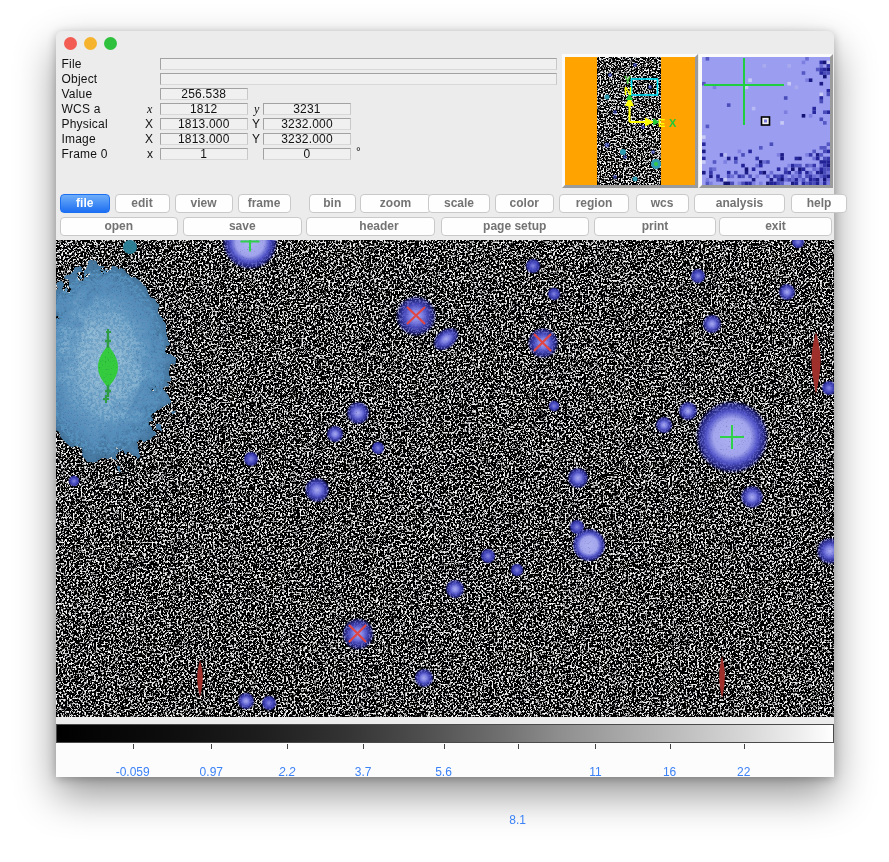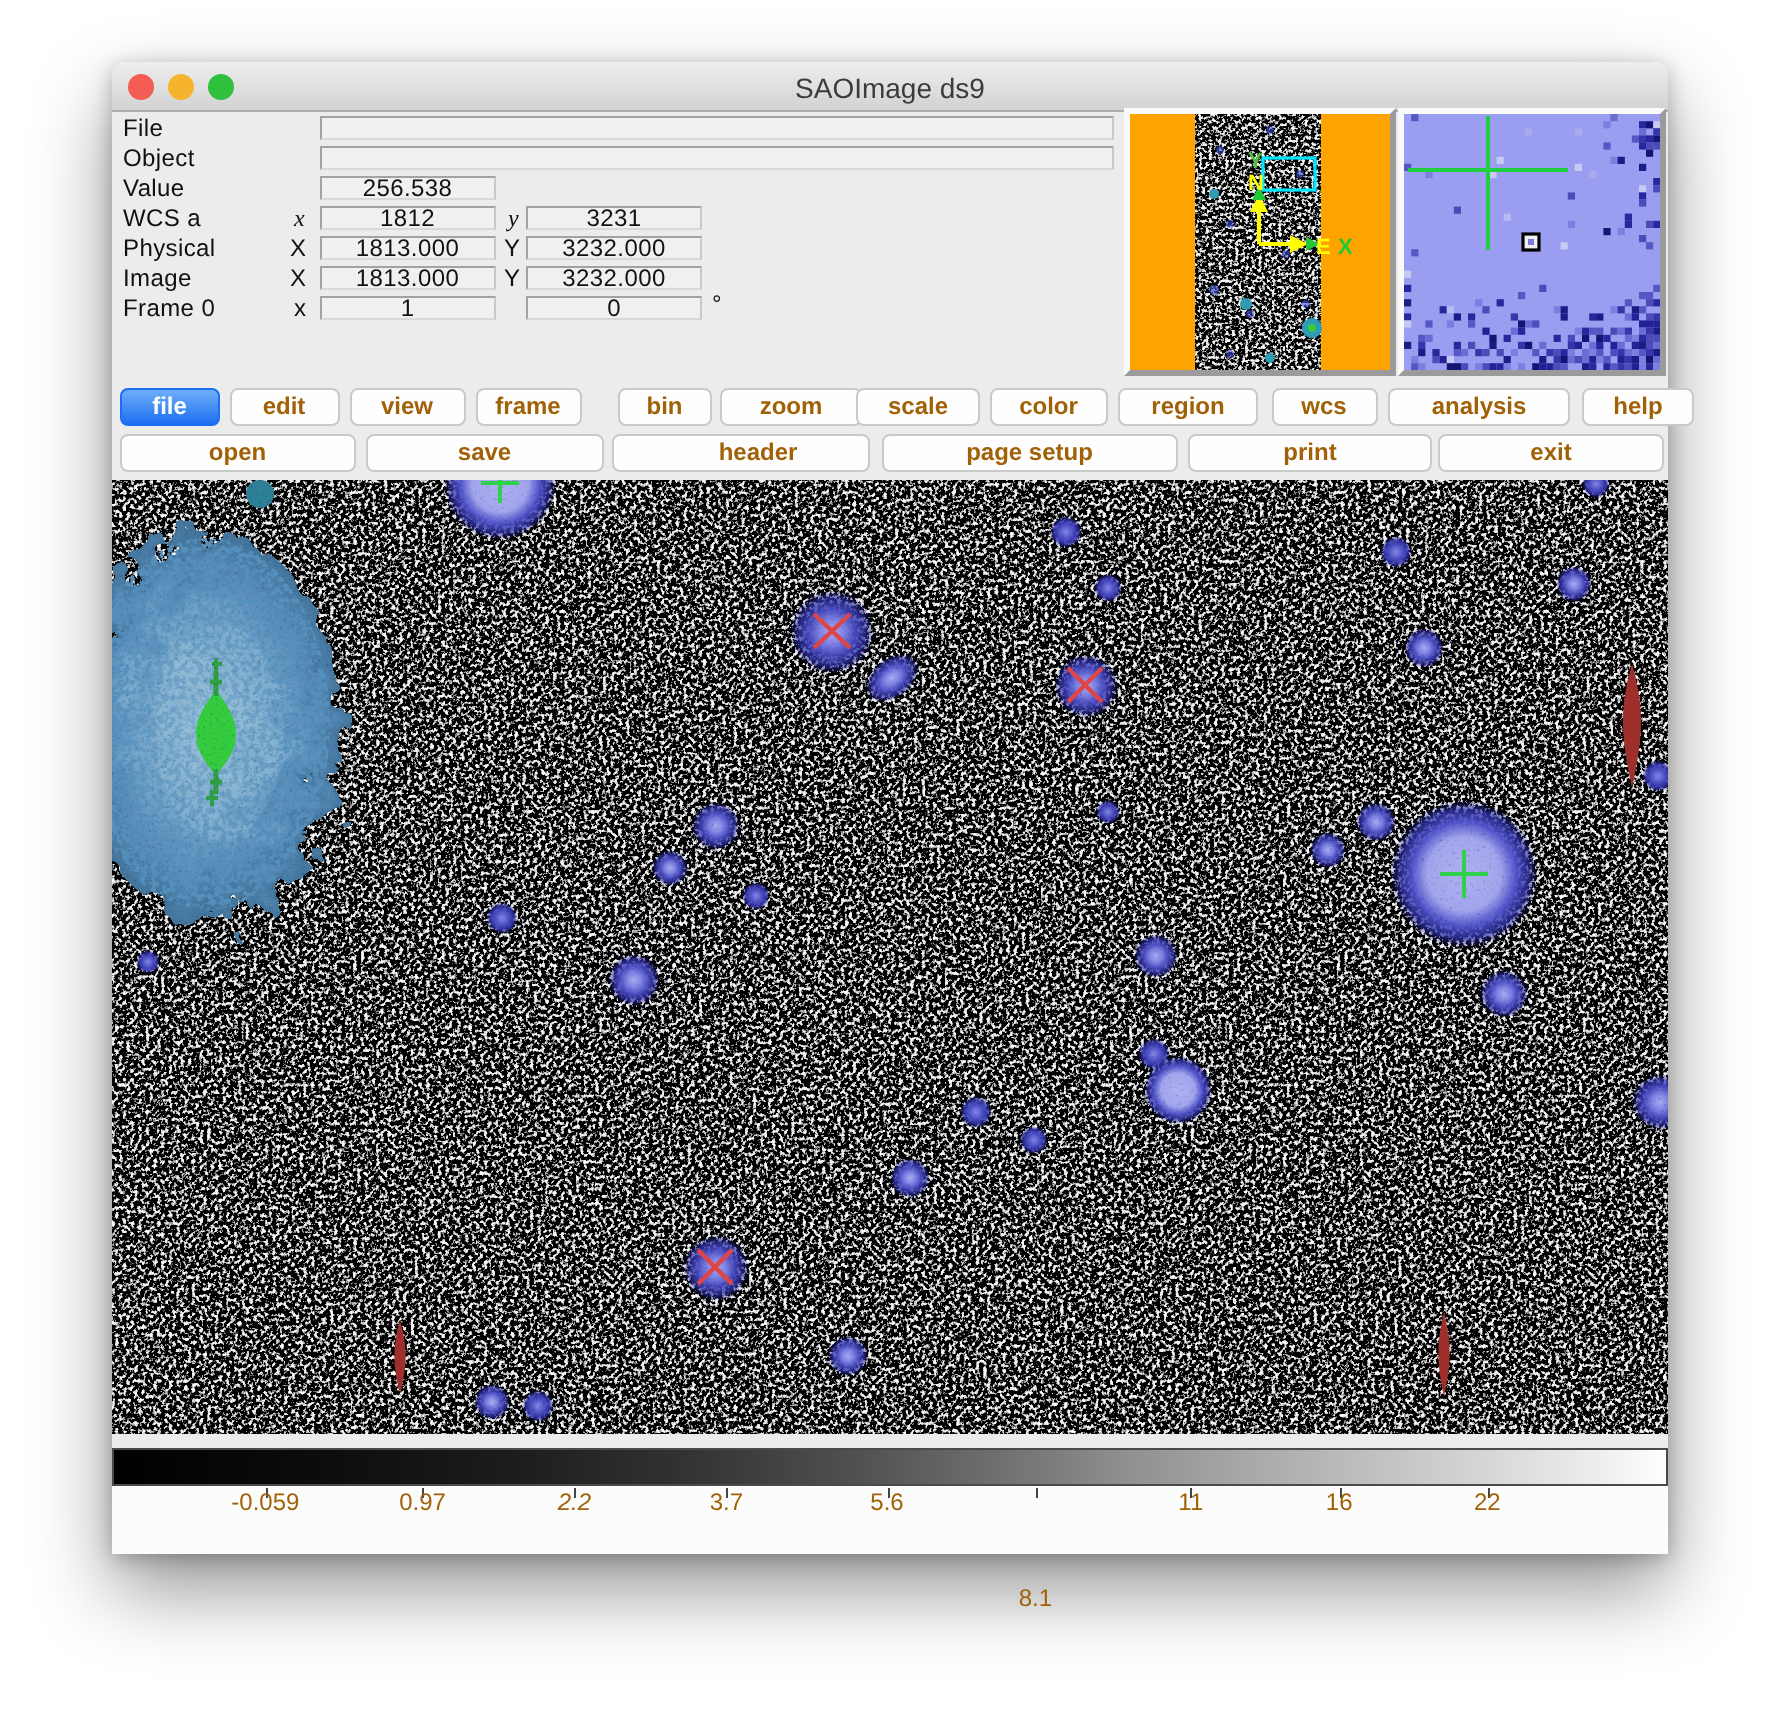--- a/index.html
+++ b/index.html
@@ -24,42 +24,39 @@
 .lbl { position:absolute; font-size:12px; font-weight:400; color:#111; letter-spacing:0.2px; }
 .fld {
   position:absolute; height:12px; background:#f0f0f0;
   border:1px solid #a2a2a2; border-bottom-color:#d8d8d8; border-right-color:#c8c8c8;
   font-size:12px; font-weight:400; color:#111; text-align:center; line-height:11px; letter-spacing:0.2px;
 }
 .box { position:absolute; border:3px solid; border-color:#fafafa #9b9b9b #9b9b9b #fafafa; }
 
 .btn {
   position:absolute; height:19px; background:#fefefe; border:1px solid #c9c9c9;
-  border-radius:4px; font-size:12px; font-weight:700; color:#a16207;
+  border-radius:4px; font-size:12px; font-weight:700; color:#737373;
   text-align:center; line-height:17px;
 }
 .btn.active { background:linear-gradient(#6faef9,#1d6ff2); color:#fff; border-color:#1d6ff2; }
 
 #imgarea { position:absolute; left:0; top:209px; width:778px; height:477px; background:#000; overflow:hidden; }
 
 #cbar {
   position:absolute; left:0; top:692.5px; width:778px; height:19px;
   border:1px solid #4a4a4a;
   background:linear-gradient(90deg,#000 0%,#0d0d0d 14%,#1d1d1d 26%,#333 37%,#4e4e4e 47%,#6f6f6f 57%,#8f8f8f 65%,#a8a8a8 73%,#c0c0c0 81%,#d8d8d8 89%,#efefef 96%,#fff 100%);
 }
 #cbarlabels { position:absolute; left:0; top:711.5px; width:778px; height:34.5px; background:#fcfcfc; }
 .tick { position:absolute; top:1px; width:1px; height:5px; background:#444; }
-.ticklbl { position:absolute; top:1px; font-size:12px; color:#a16207; transform:translateX(-50%); white-space:nowrap; }
+.ticklbl { position:absolute; top:22px; font-size:12px; color:#3b82f6; transform:translateX(-50%); white-space:nowrap; }
 </style>
 </head>
 <body>
 <div id="win">
-  <div id="titlebar">
-    <div class="title">SAOImage ds9</div>
-  </div>
   <div class="tl" id="tl-r"></div>
     <div class="tl" id="tl-y"></div>
     <div class="tl" id="tl-g"></div>
 
   <div class="lbl" style="left:5.5px;top:26px;">File</div>
   <div class="lbl" style="left:5.5px;top:41px;">Object</div>
   <div class="lbl" style="left:5.5px;top:56px;">Value</div>
   <div class="lbl" style="left:5.5px;top:71px;">WCS a</div>
   <div class="lbl" style="left:5.5px;top:86px;">Physical</div>
   <div class="lbl" style="left:5.5px;top:101px;">Image</div>

